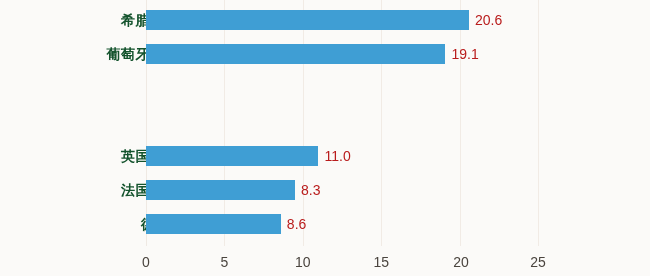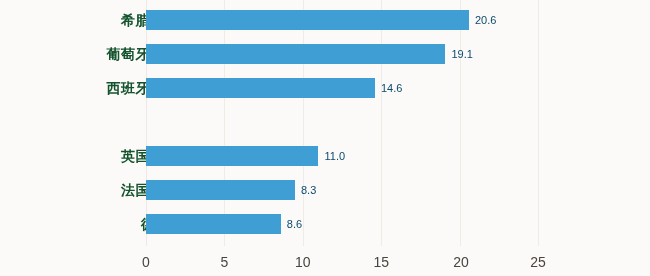--- a/index.html
+++ b/index.html
@@ -67,22 +67,22 @@
     left: 0;
     top: 7px;
     height: 20px;
     background: #3f9ed4;
   }
   .bar-value {
     position: absolute;
     top: 7px;
     height: 20px;
     line-height: 20px;
-    font-size: 11px;
-    color: #0c4a6e;
+    font-size: 14px;
+    color: #b91c1c;
     white-space: nowrap;
     padding-left: 6px;
   }
   
   #x-axis {
     position: absolute;
     left: 0;
     top: 246px;
     width: 650px;
     height: 30px;
@@ -116,27 +116,20 @@
           <div class="bar-value" style="left: 323.008px;">20.6</div>
         </div>
       </div>
       <div class="bar-row" style="top: 37px;">
         <div class="bar-label">葡萄牙</div>
         <div class="bar-track">
           <div class="bar-fill" style="width: 299.488px; background: rgb(63, 158, 212);"></div>
           <div class="bar-value" style="left: 299.488px;">19.1</div>
         </div>
       </div>
-      <div class="bar-row" style="top: 71px;">
-        <div class="bar-label">西班牙</div>
-        <div class="bar-track">
-          <div class="bar-fill" style="width: 228.928px; background: rgb(63, 158, 212);"></div>
-          <div class="bar-value" style="left: 228.928px;">14.6</div>
-        </div>
-      </div>
       <div class="bar-row" style="top: 139px;">
         <div class="bar-label">英国</div>
         <div class="bar-track">
           <div class="bar-fill" style="width: 172.48px; background: rgb(63, 158, 212);"></div>
           <div class="bar-value" style="left: 172.48px; text-align: center;">11.0</div>
         </div>
       </div>
       <div class="bar-row" style="top: 173px;">
         <div class="bar-label">法国</div>
         <div class="bar-track">

